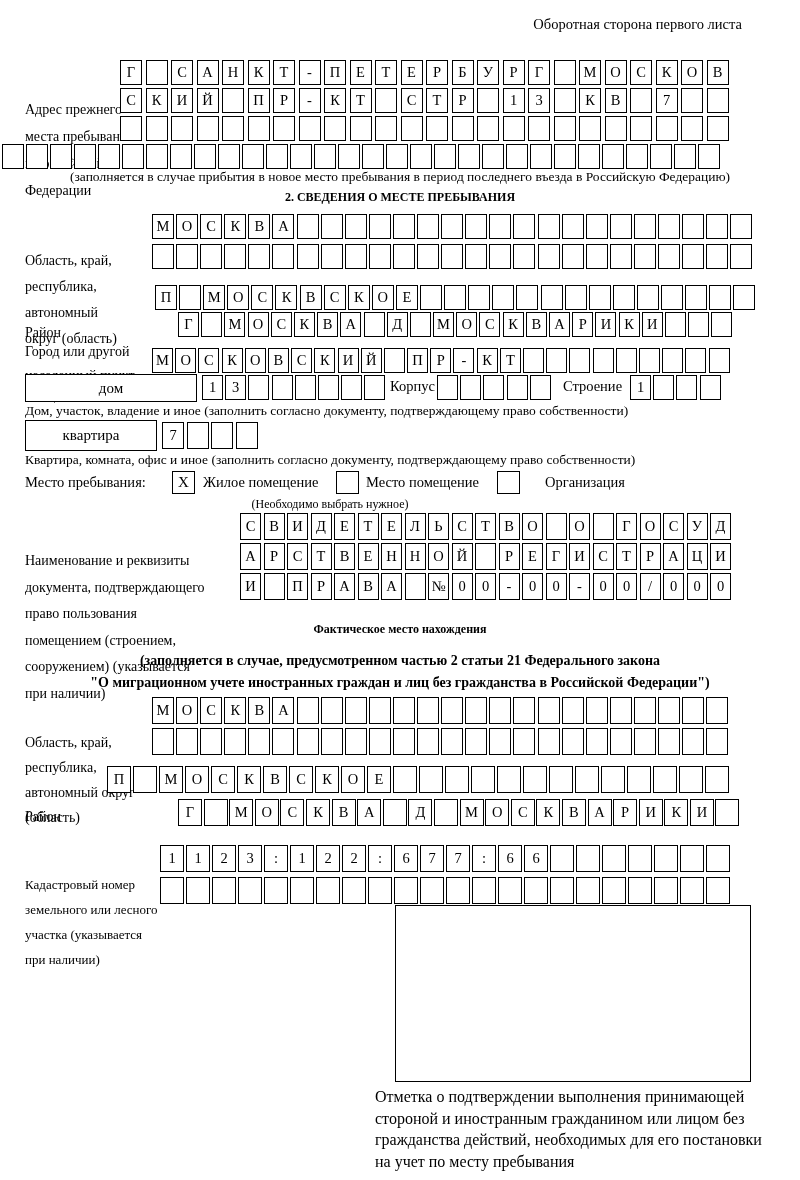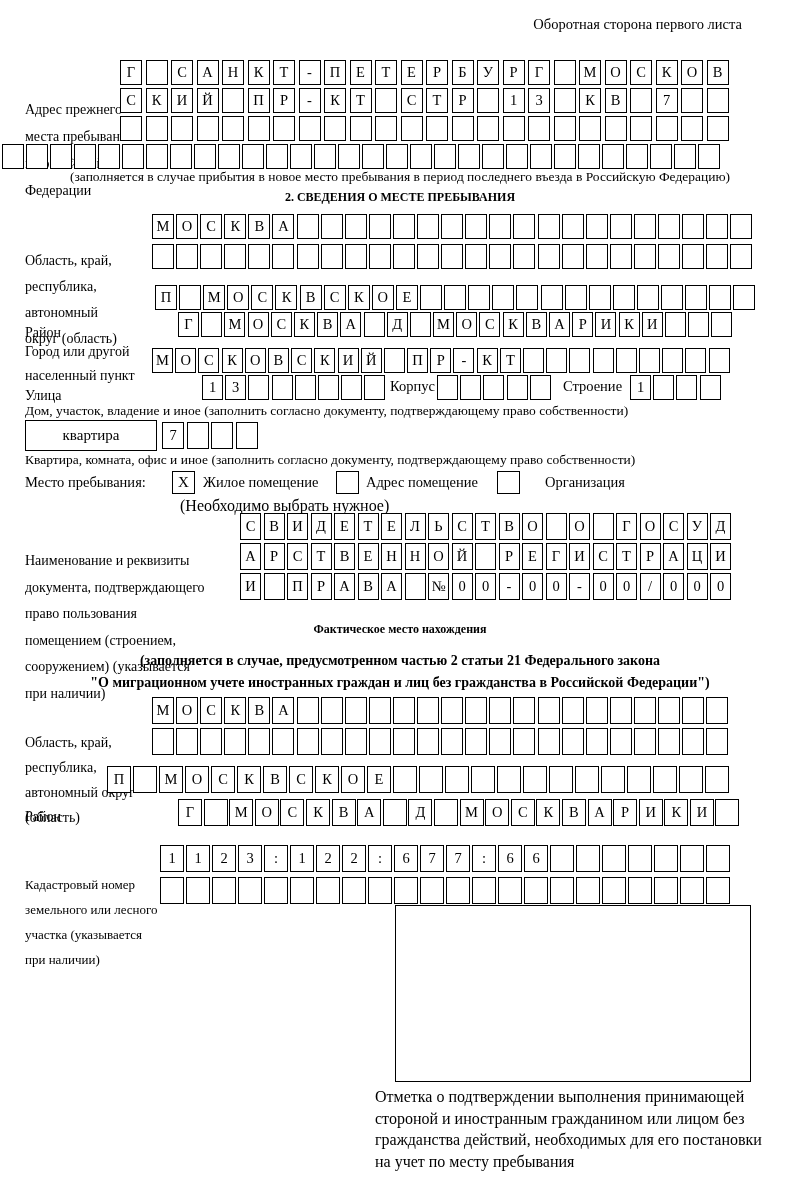--- a/index.html
+++ b/index.html
@@ -288,20 +288,21 @@
       <span class="cell"></span>
       <span class="cell"></span>
       <span class="cell"></span>
       <span class="cell"></span>
       <span class="cell"></span>
       <span class="cell"></span>
       <span class="cell"></span>
       <span class="cell"></span>
     </div>
 
+  <div class="fieldbox" style="left:25px;top:374px;width:170px;height:26px;">дом</div>
   <div class="row g22 w19" style="left:202px;top:375px;">
       <span class="cell">1</span>
       <span class="cell">3</span>
       <span class="cell"></span>
       <span class="cell"></span>
       <span class="cell"></span>
       <span class="cell"></span>
       <span class="cell"></span>
       <span class="cell"></span>
     </div>
@@ -328,24 +329,24 @@
       <span class="cell"></span>
       <span class="cell"></span>
       <span class="cell"></span>
     </div>
   <div class="note" style="left:25px;top:452px;">Квартира, комната, офис и иное (заполнить согласно документу, подтверждающему право собственности)</div>
 
   <div class="inline-lbl" style="left:25px;top:474px;">Место пребывания:</div>
   <div class="chk" style="left:172px;top:471px;">X</div>
   <div class="inline-lbl" style="left:203px;top:474px;">Жилое помещение</div>
   <div class="chk" style="left:336px;top:471px;"></div>
-  <div class="inline-lbl" style="left:366px;top:474px;">Адрес помещение</div>
+  <div class="inline-lbl" style="left:366px;top:474px;">Место помещение</div>
   <div class="chk" style="left:497px;top:471px;"></div>
   <div class="inline-lbl" style="left:545px;top:474px;">Организация</div>
-  <div class="note" style="left:180px;top:497px;width:300px;font-size:16px;">(Необходимо выбрать нужное)</div>
+  <div class="note" style="left:180px;top:497px;width:300px;text-align:center;font-size:12px;">(Необходимо выбрать нужное)</div>
 
   <div class="lbl" style="left:25px;top:512px;line-height:26.5px;">Наименование и реквизиты
 документа, подтверждающего
 право пользования
 помещением (строением,
 сооружением) (указывается
 при наличии)</div>
   <div class="row g25 w19 h25" style="left:240px;top:513px;">
       <span class="cell">С</span>
       <span class="cell">В</span>

